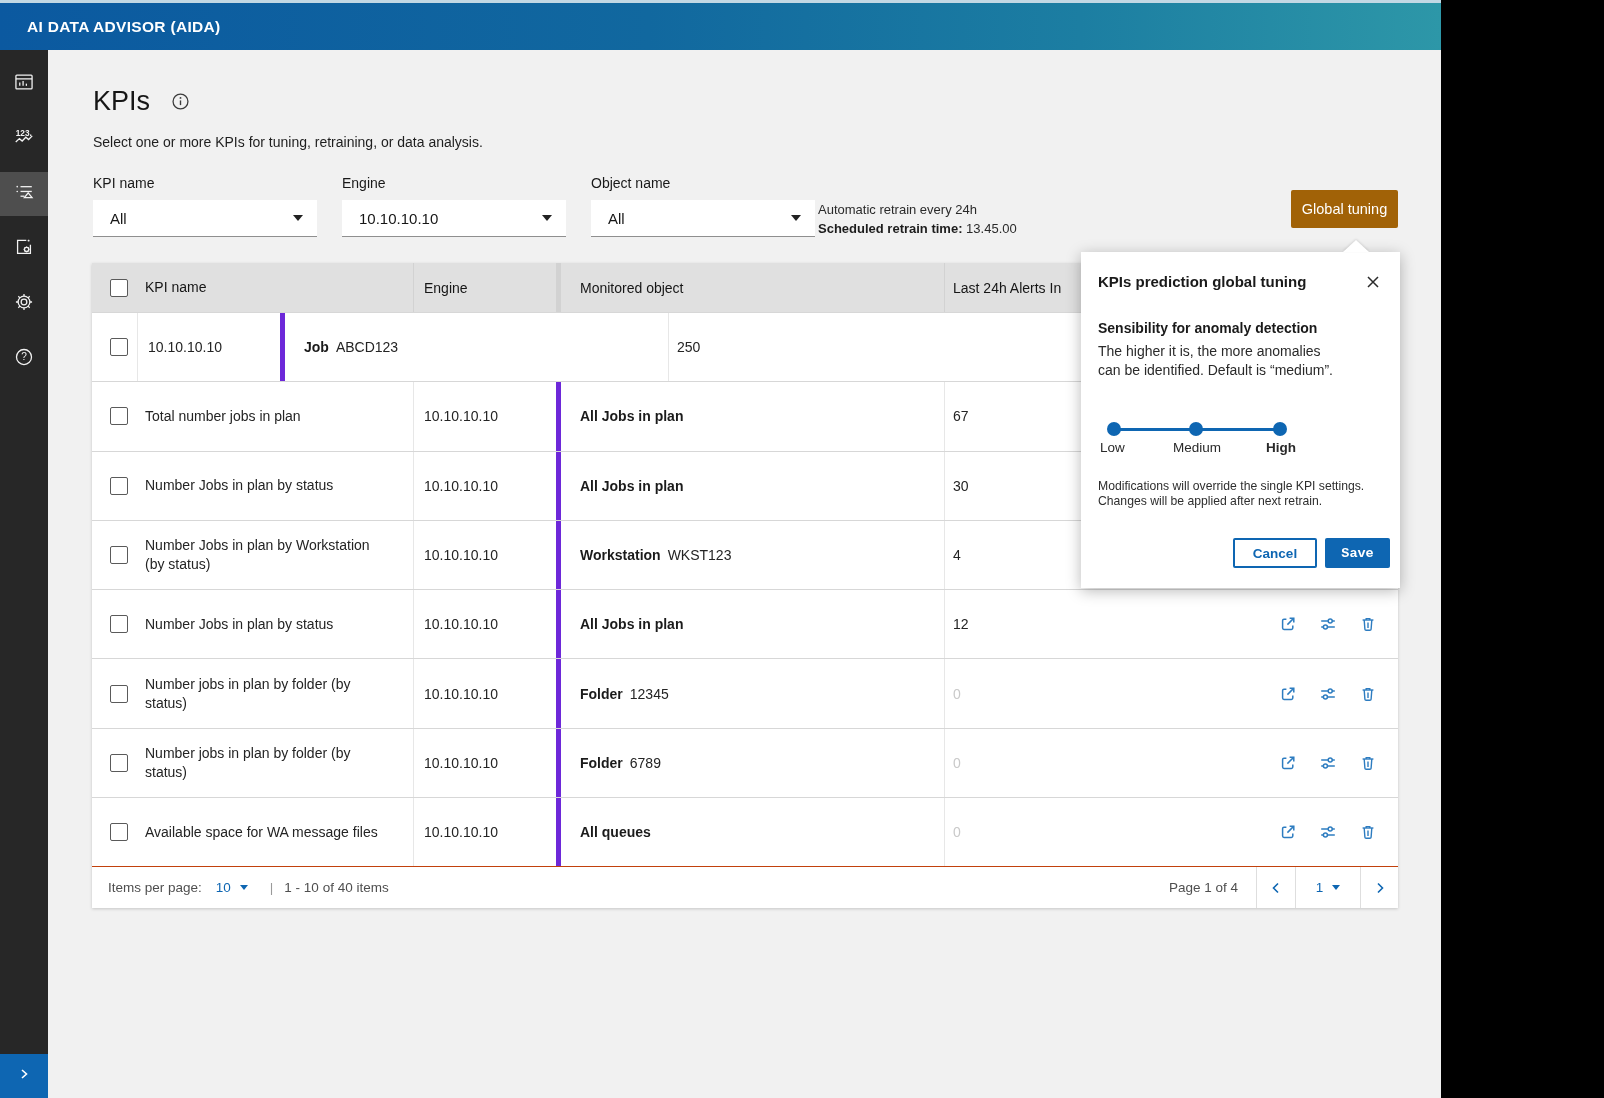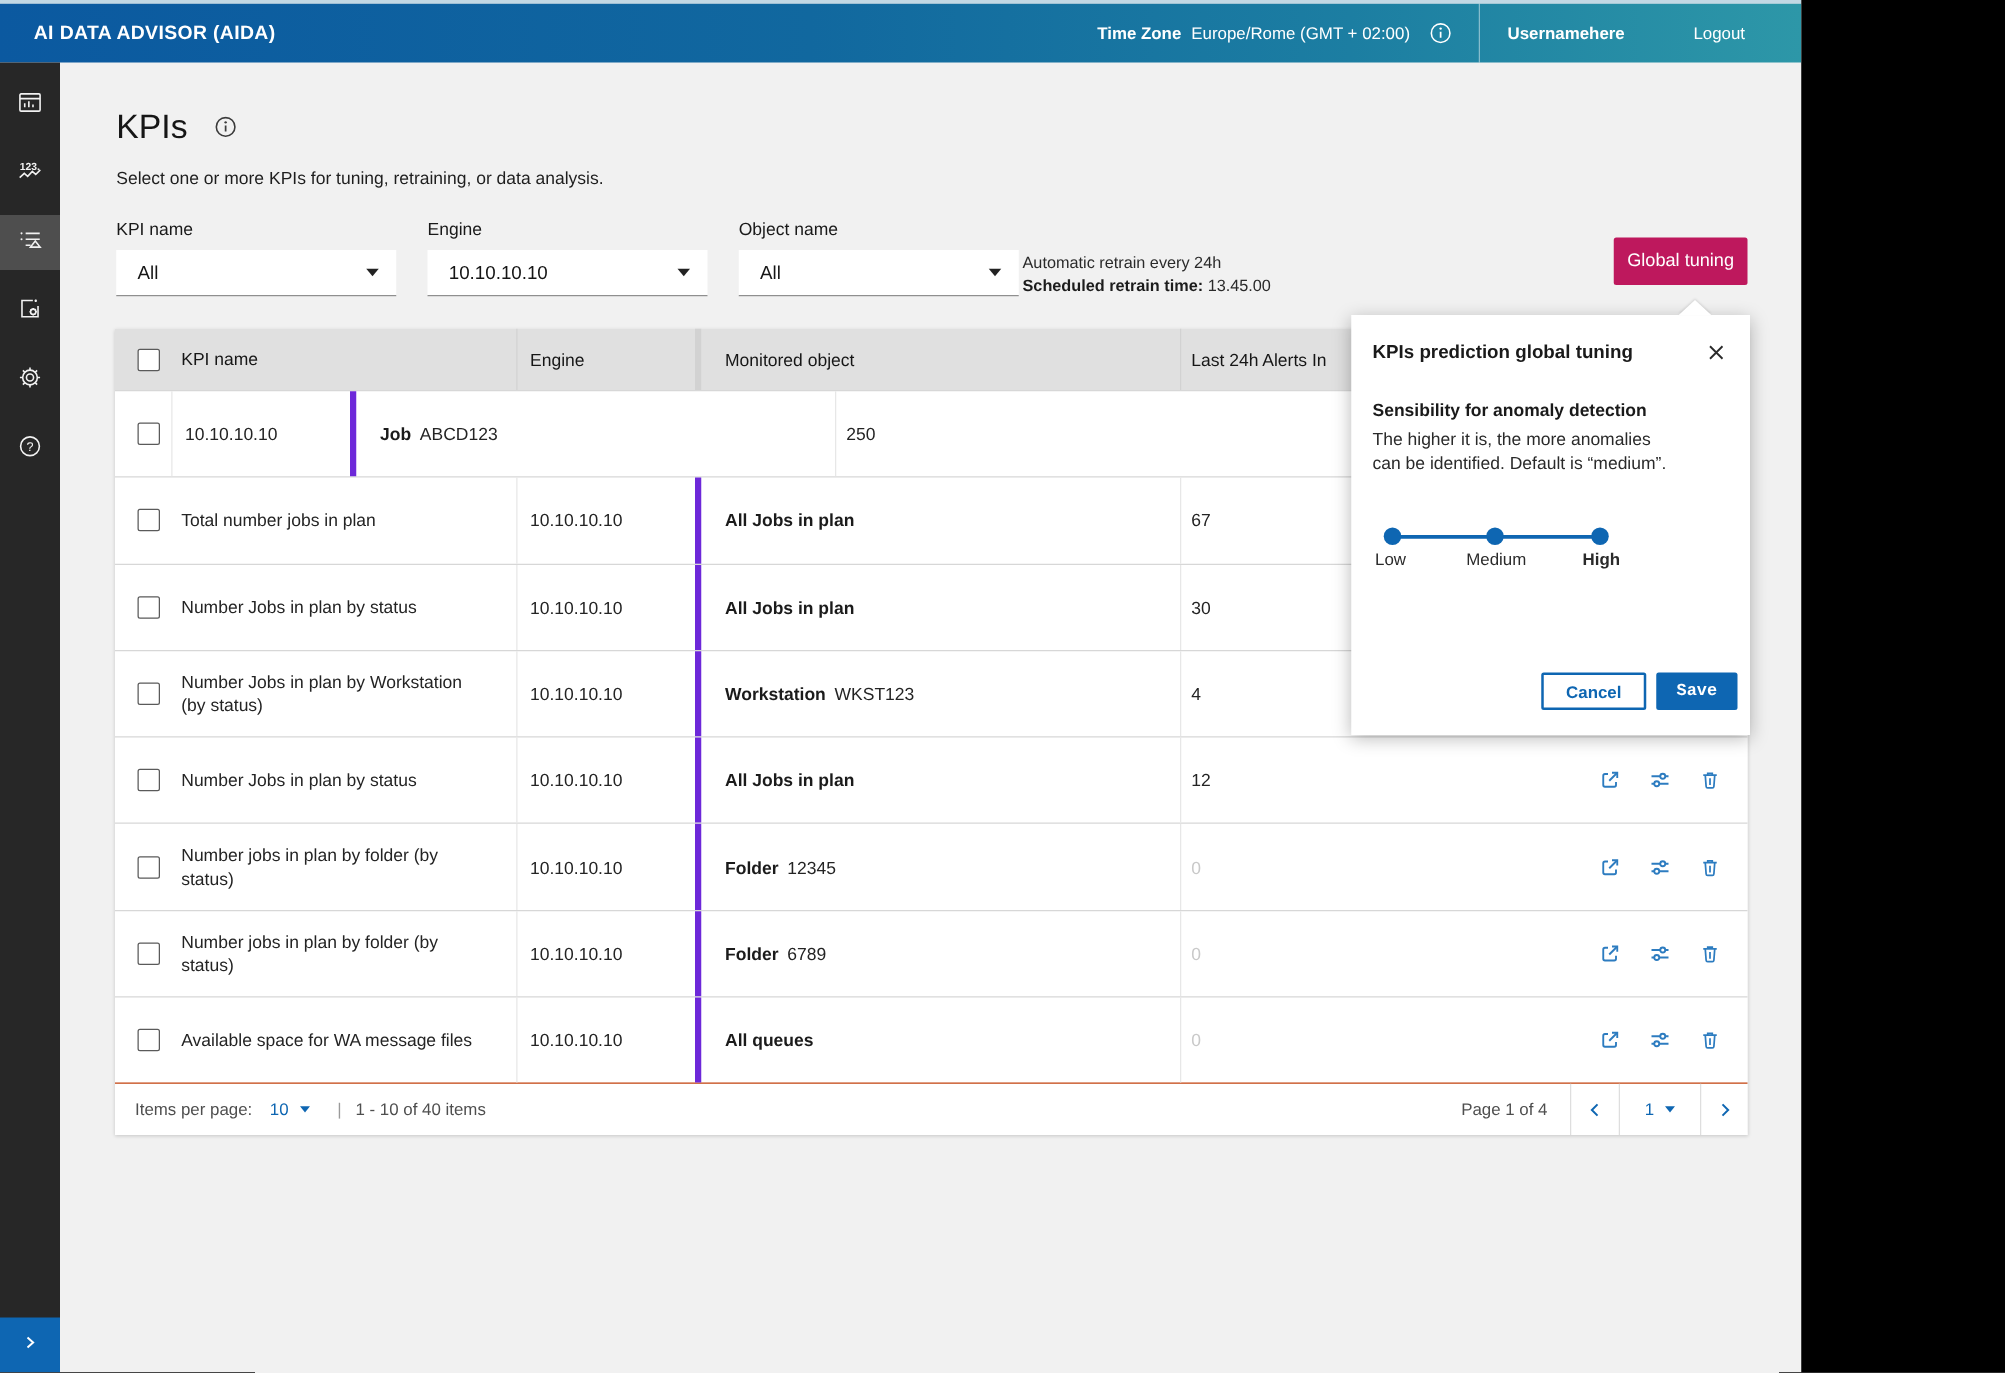--- a/index.html
+++ b/index.html
@@ -41,21 +41,21 @@
   .filter .fbox { margin-top:9px; height:37px; background:#fff; border-bottom:1px solid #8f8f8f;
                   display:flex; align-items:center; cursor:pointer; }
   .filter .fvalue { margin-left:17px; font-size:15px; color:#161616; }
   .caret-dn { margin-left:auto; margin-right:14px; width:0; height:0;
               border-left:5.5px solid transparent; border-right:5.5px solid transparent; border-top:6.5px solid #222; }
   #filter-kpi { left:93px; } #filter-engine { left:342px; } #filter-object { left:591px; }
 
   .retrain { position:absolute; left:818px; top:200px; font-size:13px; color:#2a2a2a; line-height:19px; }
   .retrain b { color:#1c1c1c; }
 
-  .btn-global { position:absolute; left:1291px; top:190px; width:107px; height:38px; background:#be185d;
+  .btn-global { position:absolute; left:1291px; top:190px; width:107px; height:38px; background:#a16207;
                 color:#fff; font-size:14.5px; border:none; border-radius:2px; cursor:pointer;
                 display:flex; align-items:center; justify-content:center; font-family:inherit; }
 
   
   .panel { position:absolute; left:92px; top:263px; width:1306px; background:#fff; box-shadow:0 1px 3px rgba(0,0,0,.18); }
   .thead { display:flex; height:49px; background:#e0e0e0; align-items:center; font-size:14px; color:#161616; }
   .trow { display:flex; height:69.3px; background:#fff; align-items:center; font-size:14px; color:#242424;
           border-top:1px solid #d7d7d7; }
   .thead > div, .trow > div { height:100%; display:flex; align-items:center; }
   .c-check  { width:45px; justify-content:flex-end; padding-right:9px; }
@@ -109,35 +109,20 @@
 </head>
 <body>
 
 <div id="stage">
  <div id="app">
 
   <div class="topstrip"></div>
 
   <div class="topbar">
     <div class="app-title">AI DATA ADVISOR (AIDA)</div>
-    <div class="topbar-right">
-      <span class="tz-label">Time Zone</span>
-      <span class="tz-value">Europe/Rome (GMT + 02:00)</span>
-      <span class="tb-info">
-        <svg width="17" height="17" viewBox="0 0 16 16">
-              <circle cx="8" cy="8" r="7" fill="none" stroke="#fff" stroke-width="1.2"></circle>
-              <line x1="8" y1="7" x2="8" y2="11.4" stroke="#fff" stroke-width="1.3"></line>
-              <circle cx="8" cy="4.6" r="0.9" fill="#fff"></circle>
-            </svg>
-      </span>
-      <div class="user-section">
-        <span class="username">Usernamehere</span>
-        <span class="logout">Logout</span>
-      </div>
-    </div>
   </div>
 
   <div class="sidebar">
     <div class="side-item">
       <span>
         <svg width="22" height="22" viewBox="0 0 24 24" fill="none" stroke="#f2f2f2" stroke-width="1.4">
           <rect x="3.2" y="4.5" width="17.6" height="15" rx="1"></rect>
               <line x1="3.2" y1="8.6" x2="20.8" y2="8.6"></line>
           <line x1="7.4" y1="16.2" x2="7.4" y2="12.6"></line>
               <line x1="11" y1="16.2" x2="11" y2="11"></line>
@@ -591,18 +576,22 @@
     </div>
     <div class="slider">
       <div class="slider-track"></div>
       <div class="slider-dot sdot-0"></div>
       <div class="slider-dot sdot-1"></div>
       <div class="slider-dot sdot-2"></div>
       <span class="slider-label slbl-0">Low</span>
       <span class="slider-label slbl-1">Medium</span>
       <span class="slider-label slbl-2">High</span>
     </div>
+    <div class="pop-note">
+      <div>Modifications will override the single KPI settings.</div>
+      <div>Changes will be applied after next retrain.</div>
+    </div>
     <button class="btn-cancel">Cancel</button>
     <button class="btn-save">Save</button>
   </div>
 
  </div>
 </div>
 
 </body></html>

